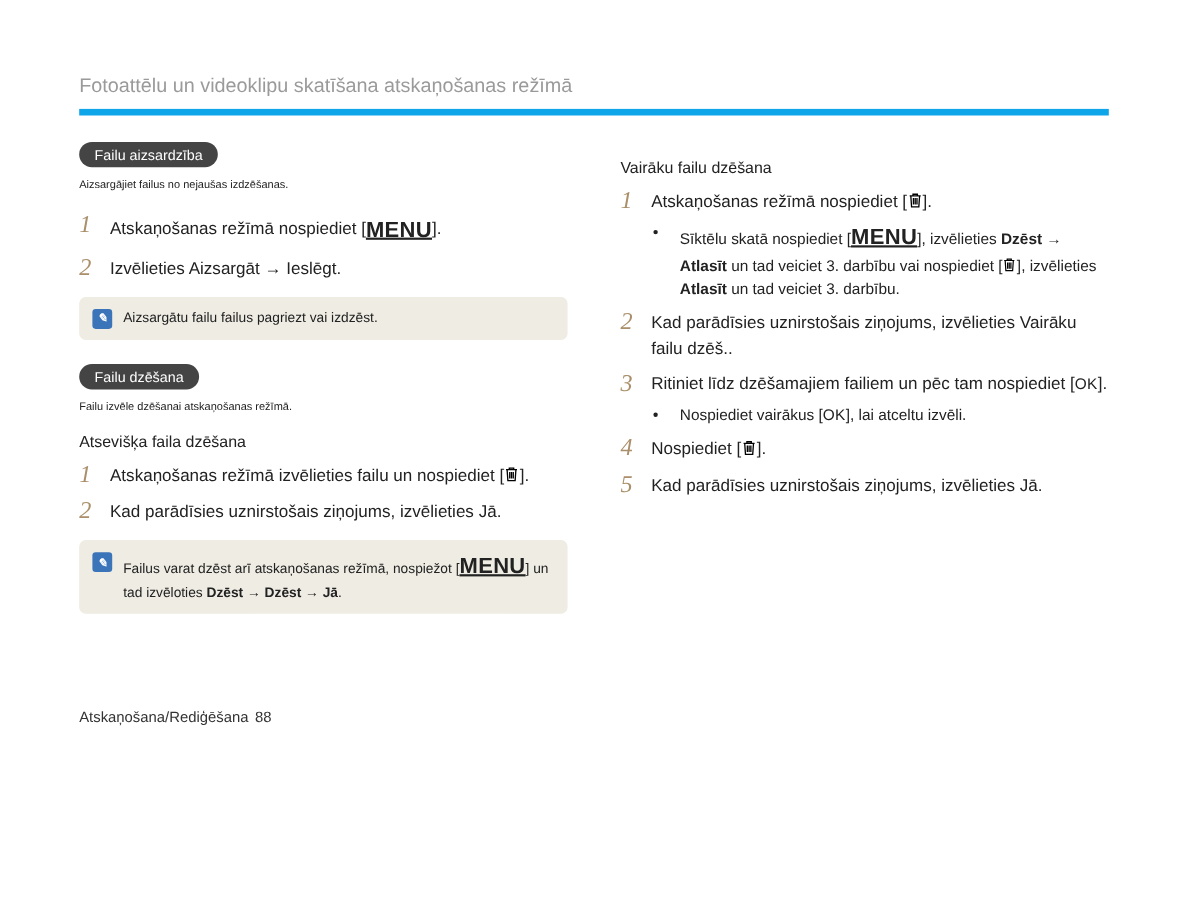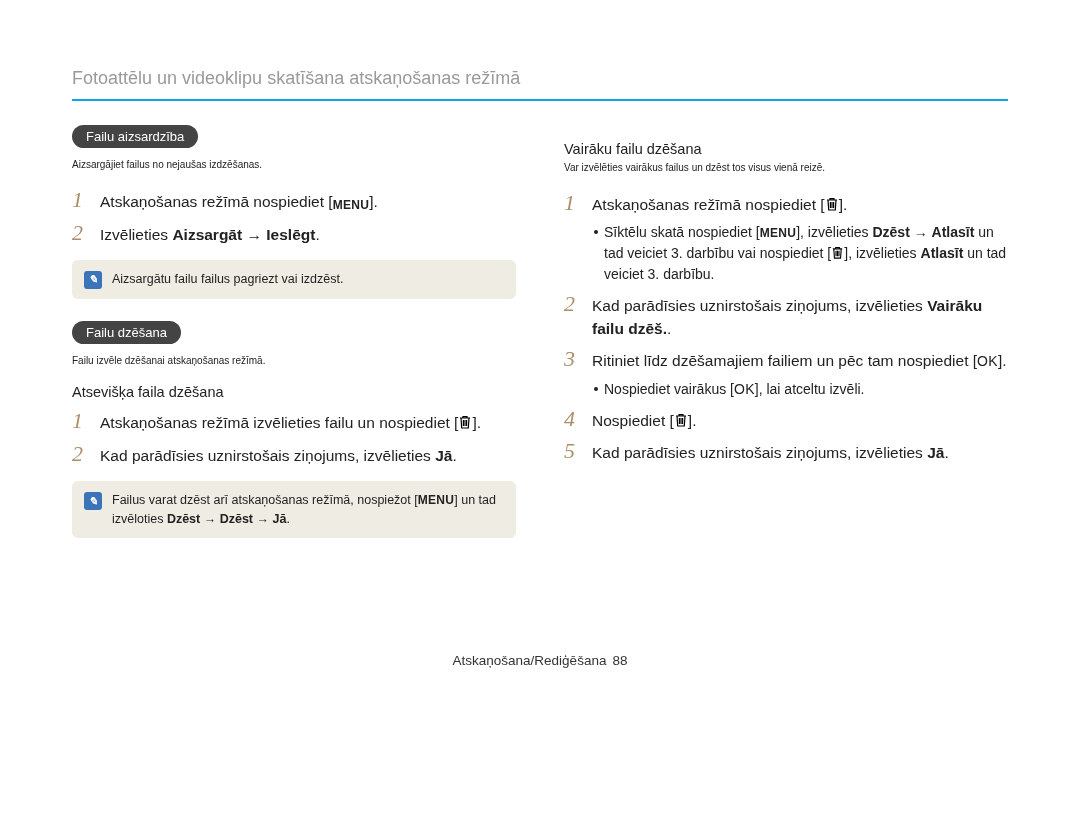--- a/index.html
+++ b/index.html
@@ -12,21 +12,21 @@
     height: 815px;
     box-sizing: border-box;
   }
   .page {
     padding: 68px 72px 30px 72px;
   }
   .page-title {
     color: #9a9a9a;
     font-size: 18px;
     padding-bottom: 10px;
-    border-bottom: 2px solid #0ea5e9;
+    border-bottom: 6px solid #0ea5e9;
   }
   .columns {
     display: flex;
     gap: 48px;
     margin-top: 24px;
   }
   .col {
     flex: 1;
   }
   .pill {
@@ -66,21 +66,21 @@
     color: #aa8f6a;
     font-family: Georgia, "Times New Roman", serif;
     min-width: 18px;
     line-height: 1.2;
   }
   .step .txt {
     flex: 1;
     padding-top: 3px;
   }
   .step .txt b {
-    font-weight: bold;
+    font-weight: normal;
   }
   .note-box {
     background: #efece3;
     border-radius: 6px;
     padding: 10px 12px;
     display: flex;
     align-items: flex-start;
     gap: 10px;
     margin: 10px 0 22px 0;
   }
@@ -105,53 +105,54 @@
   }
   .inline-icon {
     display: inline-flex;
     align-items: center;
     justify-content: center;
     vertical-align: -2px;
   }
   .menu-label {
     font-family: Arial, sans-serif;
     font-weight: bold;
-    font-size: 12px;
+    font-size: 20px;
     letter-spacing: 0.3px;
+    text-decoration: underline;
   }
   .ok-label {
     font-family: Arial, sans-serif;
     font-weight: normal;
     font-size: 14px;
     letter-spacing: 0.3px;
   }
   .trash-icon svg {
     vertical-align: -2px;
   }
   .sub-step {
     display: flex;
-    gap: 6px;
+    gap: 20px;
     font-size: 14px;
     margin-left: 30px;
     margin-bottom: 6px;
     line-height: 1.5;
   }
   .bullet {
     width: 4px;
     height: 4px;
     background: #222;
     border-radius: 50%;
     margin-top: 8px;
     flex-shrink: 0;
   }
   .footer {
-    text-align: center;
+    text-align: left;
     font-size: 13.5px;
     color: #333;
-    margin-top: 93px;
+    margin-top: 64px;
   }
   .footer .pgnum {
     margin-left: 6px;
   }
 </style>
 </head>
 <body>
 
 <div class="page">
   <div class="page-title">Fotoattēlu un videoklipu skatīšana atskaņošanas režīmā</div>
@@ -215,21 +216,20 @@
         <div class="note-text">
           <span>Failus varat dzēst arī atskaņošanas režīmā, nospiežot [</span><span class="menu-label">MENU</span><span>] un tad izvēloties </span><b>Dzēst → Dzēst → Jā</b><span>.</span>
         </div>
       </div>
 
     </div>
 
     <div class="col">
 
       <div class="sub-heading">Vairāku failu dzēšana</div>
-      <div class="body-text">Var izvēlēties vairākus failus un dzēst tos visus vienā reizē.</div>
 
       <div class="steps">
         <div class="step">
           <div class="num">1</div>
           <div class="txt">
             <span>Atskaņošanas režīmā nospiediet [</span><span class="inline-icon trash-icon">
                 <svg width="14" height="15" viewBox="0 0 14 15">
                   <g stroke="#000" stroke-width="1.2" fill="none">
                     <path d="M2 3h10M5 3V1.6h4V3M3 3l.7 10h6.6L11 3"></path>
                     <path d="M5.4 5v6M7 5v6M8.6 5v6"></path>

